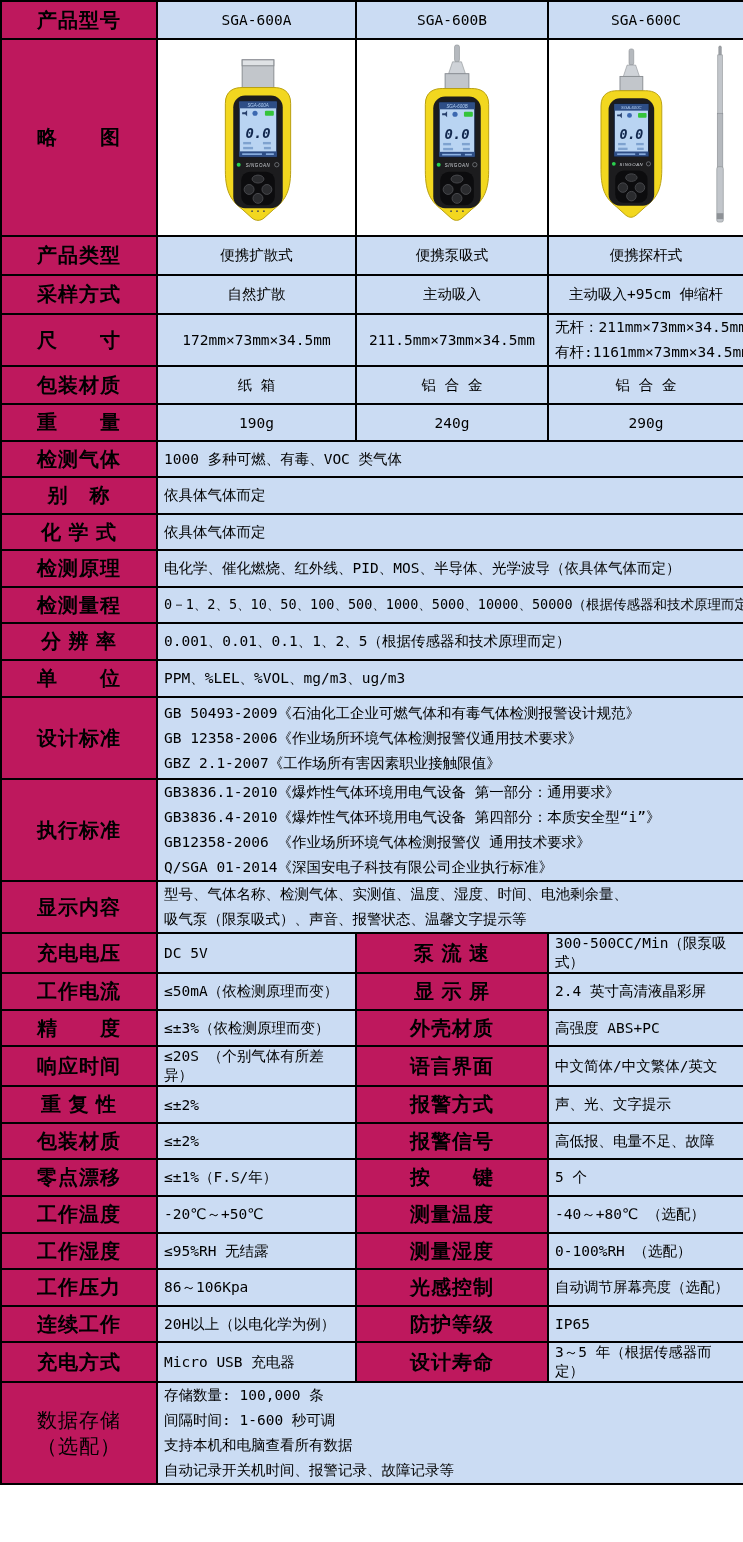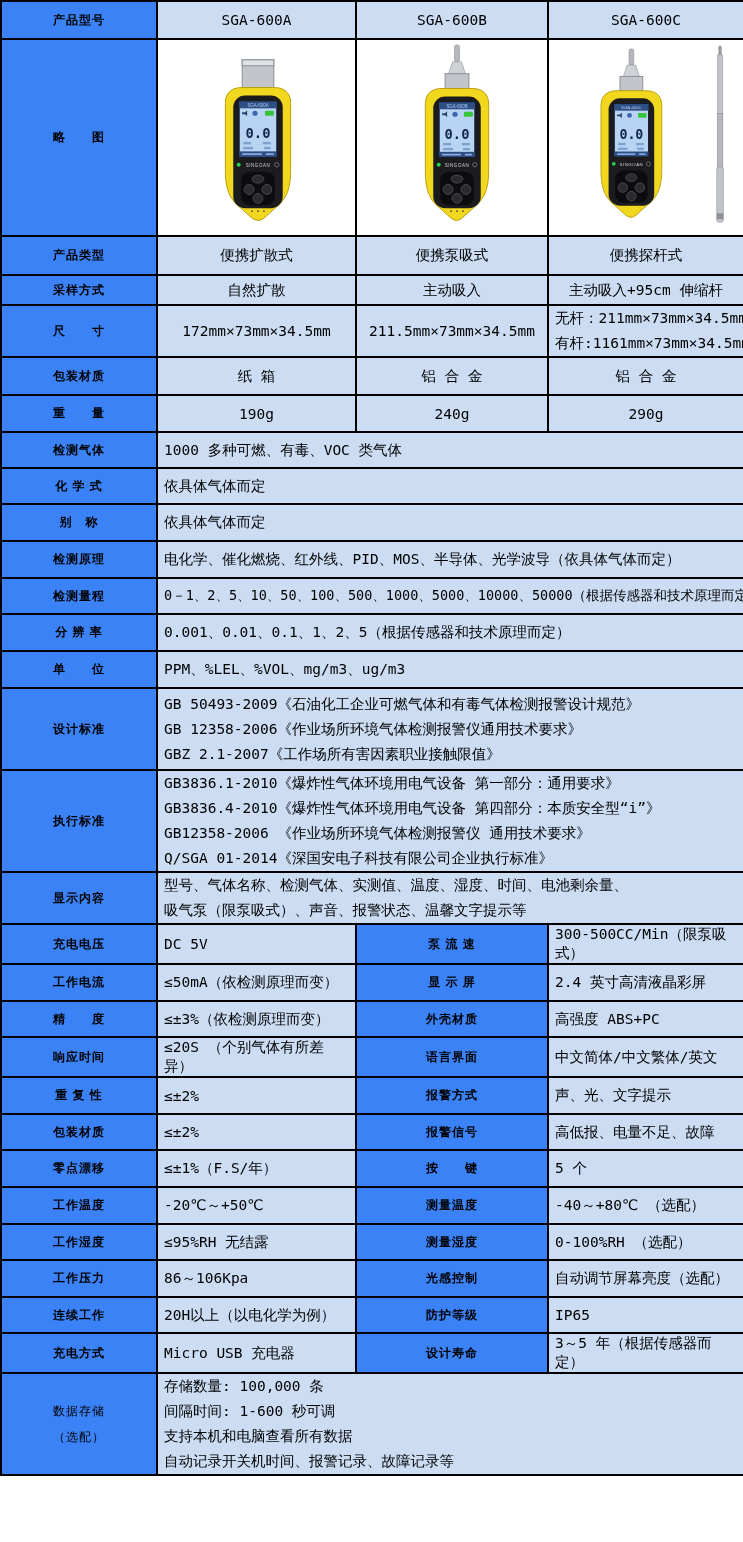--- a/index.html
+++ b/index.html
@@ -1,24 +1,24 @@
 <!DOCTYPE html>
 <html><head>
 <meta charset="utf-8">
 <style>
   html,body{margin:0;padding:0;background:#fff;}
   body{font-family:"Liberation Sans","DejaVu Sans",sans-serif;color:#000;}
   table.spec{width:743px;border-collapse:collapse;table-layout:fixed;background:#fff;}
   table.spec td{border:2px solid #000;overflow:hidden;padding:0 6px;}
   col.c-lbl{width:156px;} col.c-a{width:199px;} col.c-b{width:192px;} col.c-c{width:196px;}
-  td.lbl{background:#3b82f6;font-weight:bold;text-align:center;font-size:12px;letter-spacing:1px;}
+  td.lbl{background:#be185d;font-weight:bold;text-align:center;font-size:20px;letter-spacing:1px;}
   td.val{background:#cbdcf3;font-size:14.5px;font-family:"DejaVu Sans Mono","DejaVu Sans",sans-serif;}
   td.center{text-align:center;}
   td.left{text-align:left;padding-left:12px;padding-right:8px;}
-  td.img-cell{background:#fff;text-align:left;vertical-align:middle;padding:2px;}
+  td.img-cell{background:#fff;text-align:left;vertical-align:middle;padding:2px;font-style:italic;}
   .multi div{line-height:25px;white-space:nowrap;}
   .two-line div{line-height:25px;}
   .lbl .sub{font-weight:normal;line-height:26px;}
   svg{display:block;margin:0 auto;}
   .nowrap{white-space:nowrap;}
 </style>
 </head>
 <body>
 
 <table class="spec">
@@ -147,21 +147,21 @@
     </svg>
   </td>
 </tr>
 
 <tr style="height:39px">
   <td class="lbl">产品类型</td>
   <td class="val center">便携扩散式</td>
   <td class="val center">便携泵吸式</td>
   <td class="val center">便携探杆式</td>
 </tr>
-<tr style="height:30px">
+<tr style="height:39px">
   <td class="lbl">采样方式</td>
   <td class="val center">自然扩散</td>
   <td class="val center">主动吸入</td>
   <td class="val center nowrap" style="padding:0 12px">主动吸入+95cm 伸缩杆</td>
 </tr>
 <tr style="height:49px">
   <td class="lbl">尺　　寸</td>
   <td class="val center">172mm×73mm×34.5mm</td>
   <td class="val center">211.5mm×73mm×34.5mm</td>
   <td class="val left two-line" style="padding-left:6px">
@@ -179,26 +179,26 @@
   <td class="lbl">重　　量</td>
   <td class="val center">190g</td>
   <td class="val center">240g</td>
   <td class="val center">290g</td>
 </tr>
 
 <tr style="height:36px">
   <td class="lbl">检测气体</td>
   <td class="val left" colspan="3">1000 多种可燃、有毒、VOC 类气体</td>
 </tr>
+<tr style="height:37px">
+  <td class="lbl">别　称</td>
+  <td class="val left" colspan="3">依具体气体而定</td>
+</tr>
 <tr style="height:36px">
   <td class="lbl">化 学 式</td>
-  <td class="val left" colspan="3">依具体气体而定</td>
-</tr>
-<tr style="height:37px">
-  <td class="lbl">别　称</td>
   <td class="val left" colspan="3">依具体气体而定</td>
 </tr>
 <tr style="height:37px">
   <td class="lbl">检测原理</td>
   <td class="val left" colspan="3">电化学、催化燃烧、红外线、PID、MOS、半导体、光学波导（依具体气体而定）</td>
 </tr>
 <tr style="height:36px">
   <td class="lbl">检测量程</td>
   <td class="val left nowrap" style="font-size:13.5px" colspan="3">0－1、2、5、10、50、100、500、1000、5000、10000、50000（根据传感器和技术原理而定）</td>
 </tr>

